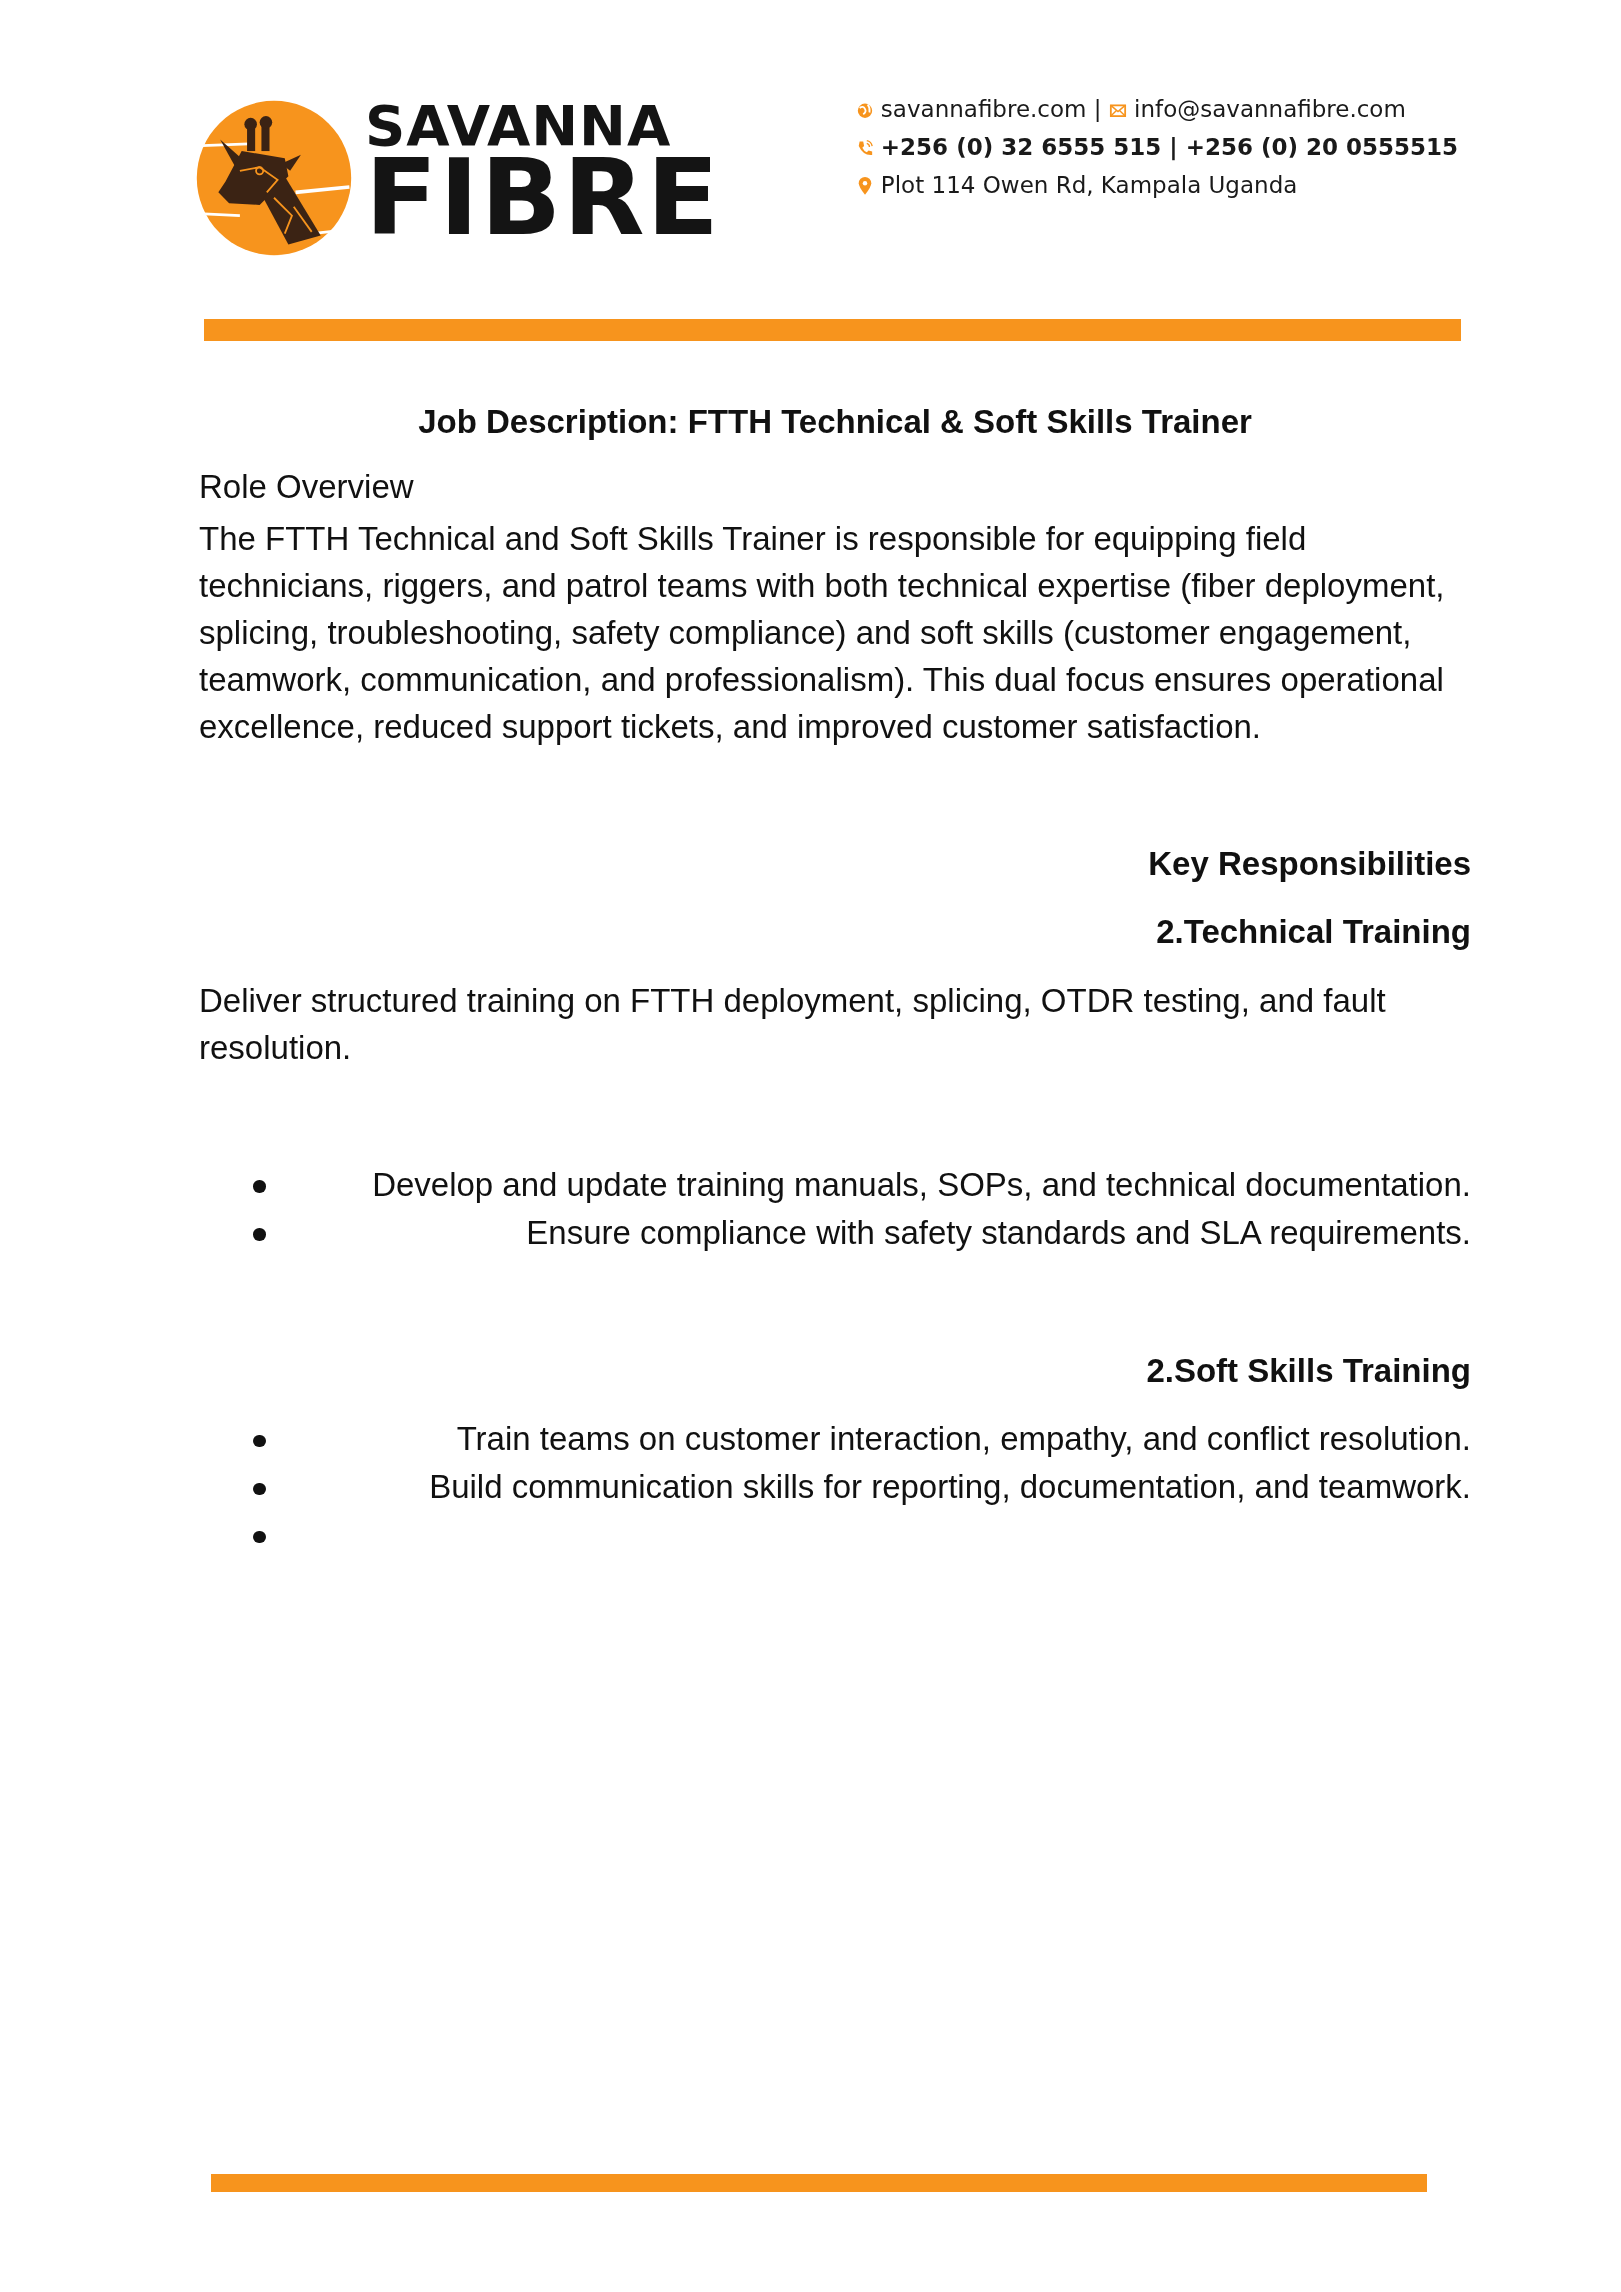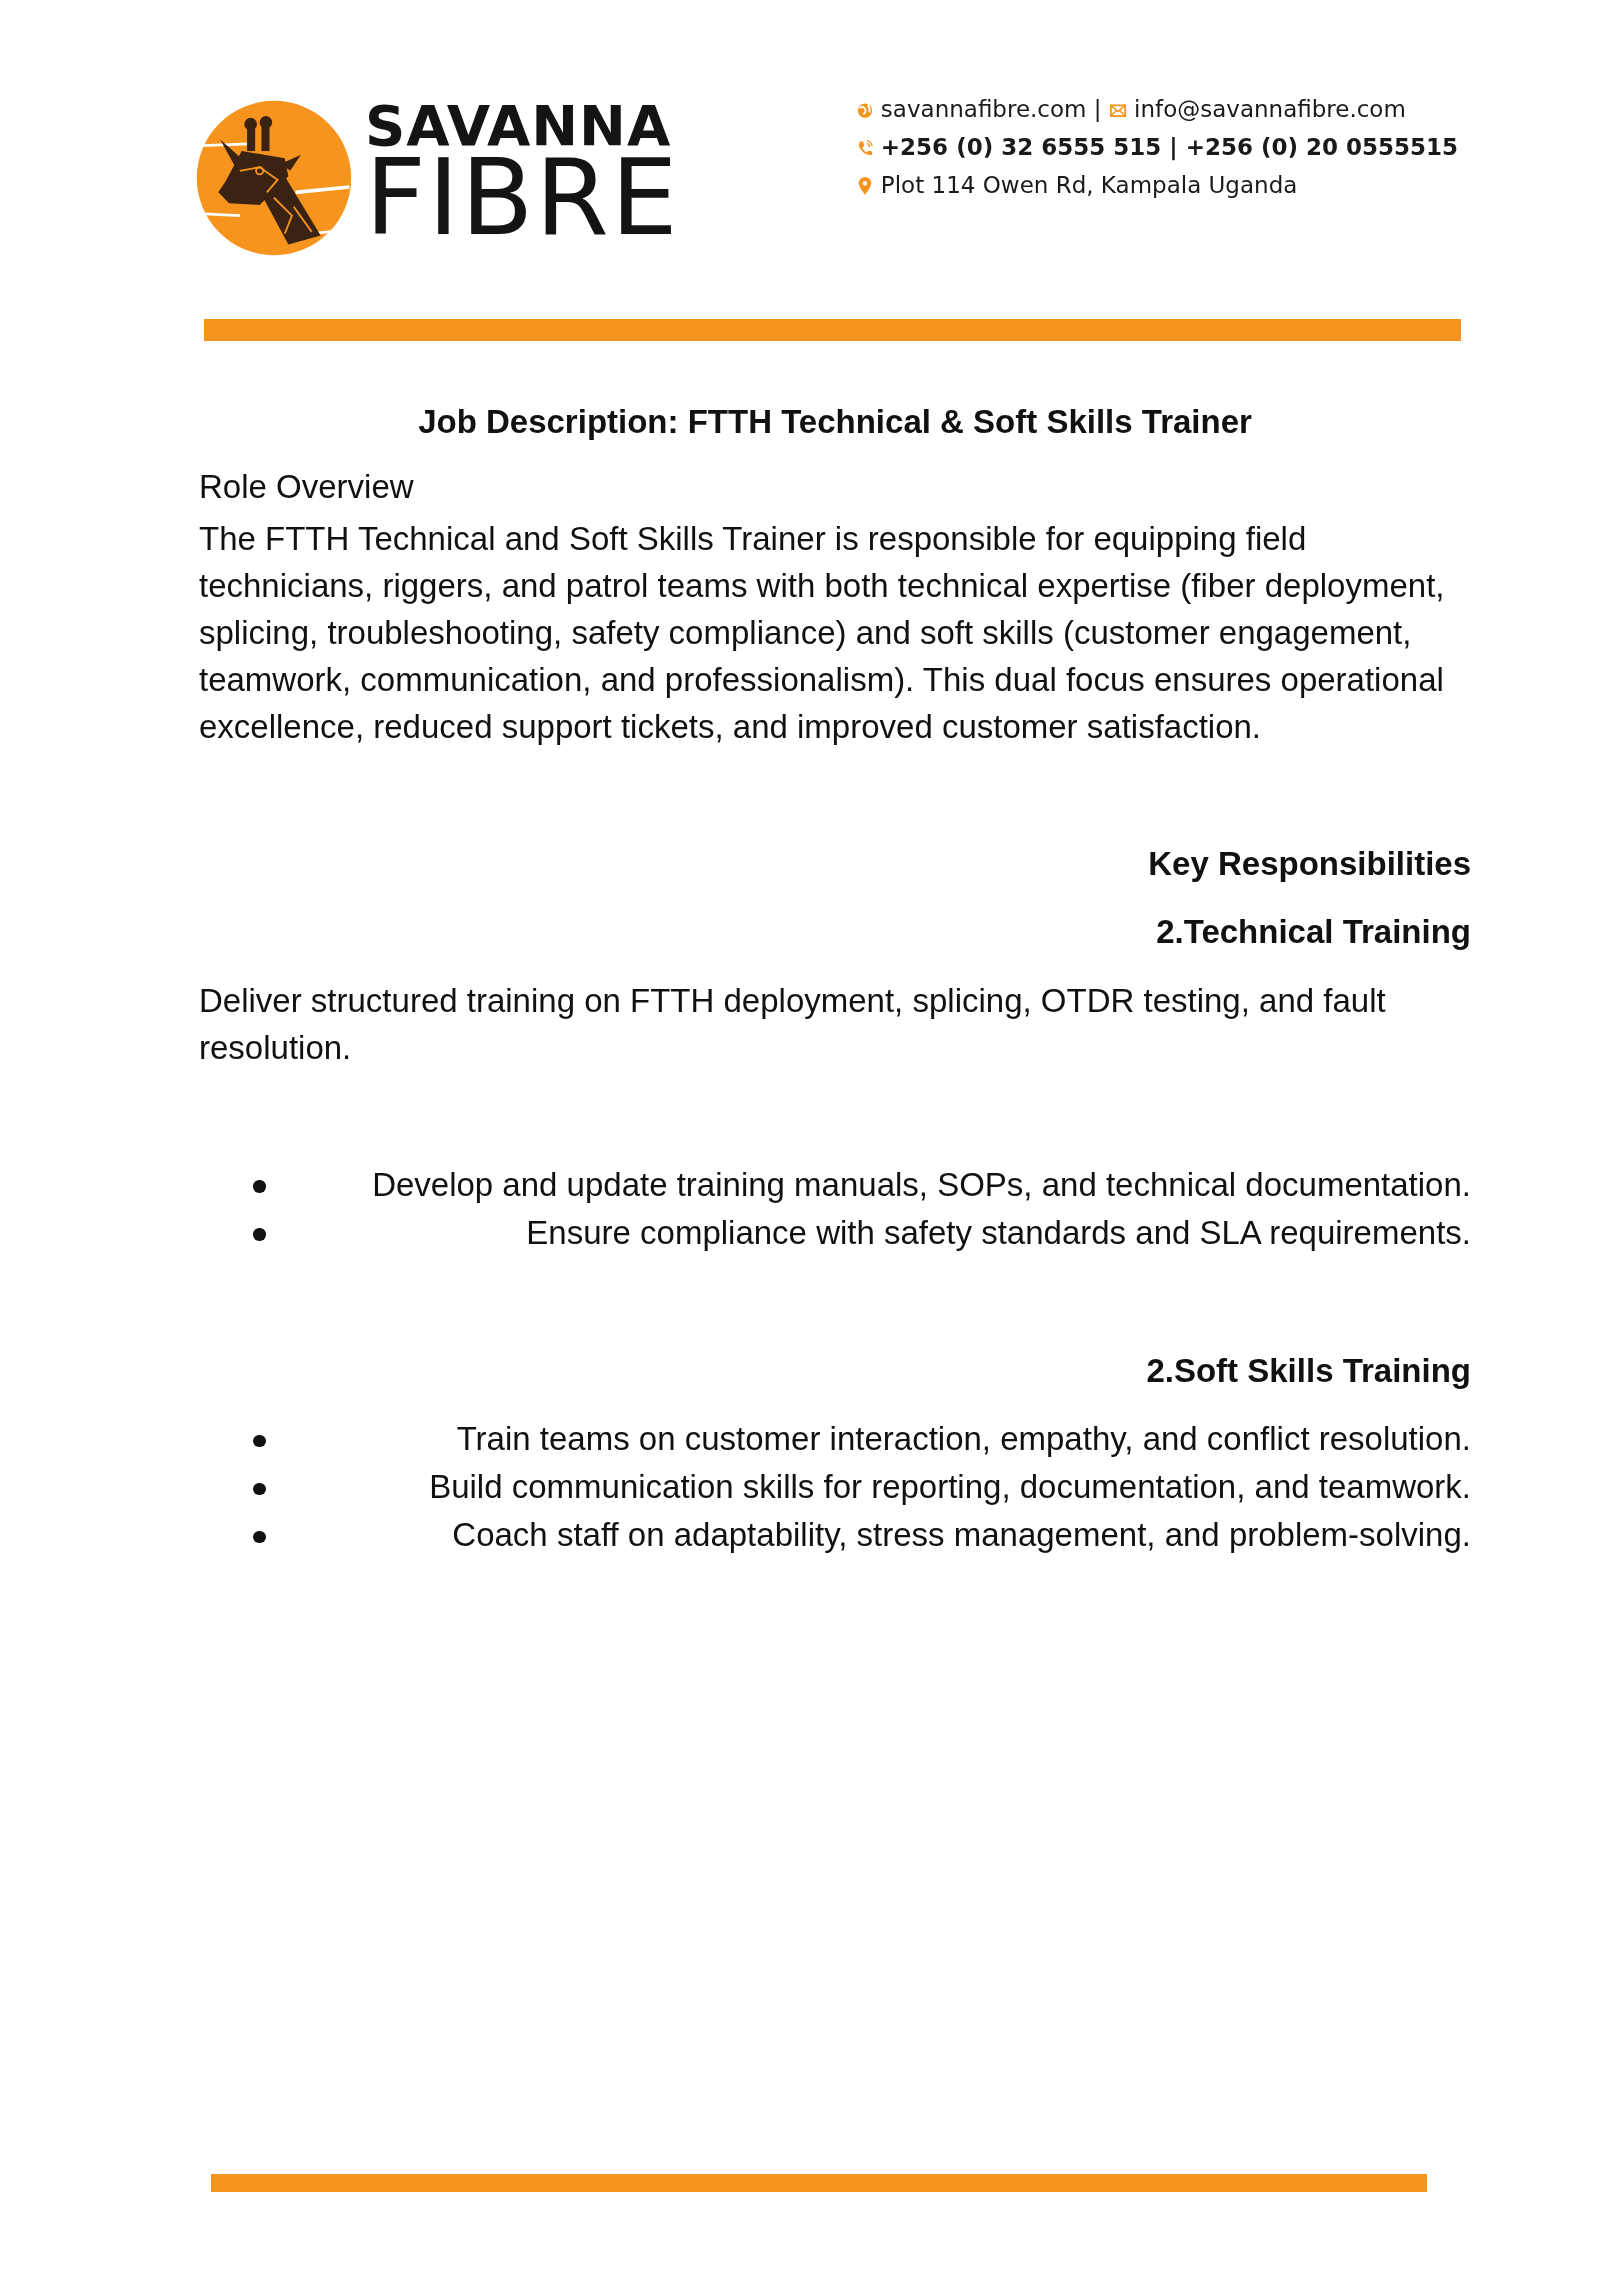--- a/index.html
+++ b/index.html
@@ -6,21 +6,21 @@
     body {
       width: 1621px; height: 2293px; position: relative; overflow: hidden;
       font-family: "Liberation Sans", sans-serif; color: #111111;
     }
     .abs { position: absolute; }
 
     
     .logo-circle { left: 195px; top: 99px; width: 158px; height: 158px; }
     .logo-word { left: 365px; font-family: "DejaVu Sans", sans-serif; color: #141414; letter-spacing: 0.9px; }
     .logo-word.top { top: 93px; font-size: 56px; font-weight: bold; }
-    .logo-word.bottom { top: 145px; font-size: 106px; font-weight: normal; line-height: 1; letter-spacing: 1.8px; }
+    .logo-word.bottom { top: 145px; font-size: 106px; font-weight: bold; line-height: 1; letter-spacing: 1.8px; }
 
     
     .company { right: 163px; top: 90px; text-align: right; }
     .company-name { font-family: "DejaVu Sans", sans-serif; font-weight: bold; font-size: 41px; color: #141414; letter-spacing: 0.4px; line-height: 1.1; }
     .contact-line { font-family: "DejaVu Sans", sans-serif; font-size: 23px; line-height: 38px; color: #1a1a1a; white-space: nowrap; text-align: left; }
     .contact-line.bold { font-weight: bold; }
     .ci { display: inline-block; width: 18px; height: 19.7px; vertical-align: -2.7px; margin-right: 7.2px; }
 
     .bar { background: #f7941d; height: 21.5px; }
     .bar.top { left: 204px; top: 319px; width: 1257px; }
@@ -117,18 +117,18 @@
   <p class="tech-desc">Deliver structured training on FTTH deployment, splicing, OTDR testing, and fault resolution.</p>
   <ul class="ul-tech">
     <li><span class="dot"></span><span>Develop and update training manuals, SOPs, and technical documentation.</span></li>
     <li><span class="dot"></span><span>Ensure compliance with safety standards and SLA requirements.</span></li>
   </ul>
 
   <p class="h">2.Soft Skills Training</p>
   <ul>
     <li><span class="dot"></span><span>Train teams on customer interaction, empathy, and conflict resolution.</span></li>
     <li><span class="dot"></span><span>Build communication skills for reporting, documentation, and teamwork.</span></li>
-    <li><span class="dot"></span><span>Coach staff on adaptability, stress management, and problem-solving.</span></li>
+    <li><span class="dot"></span></li>
   </ul>
 </div>
 
 <div class="abs bar bottom"></div>
 
 
 </body></html>

